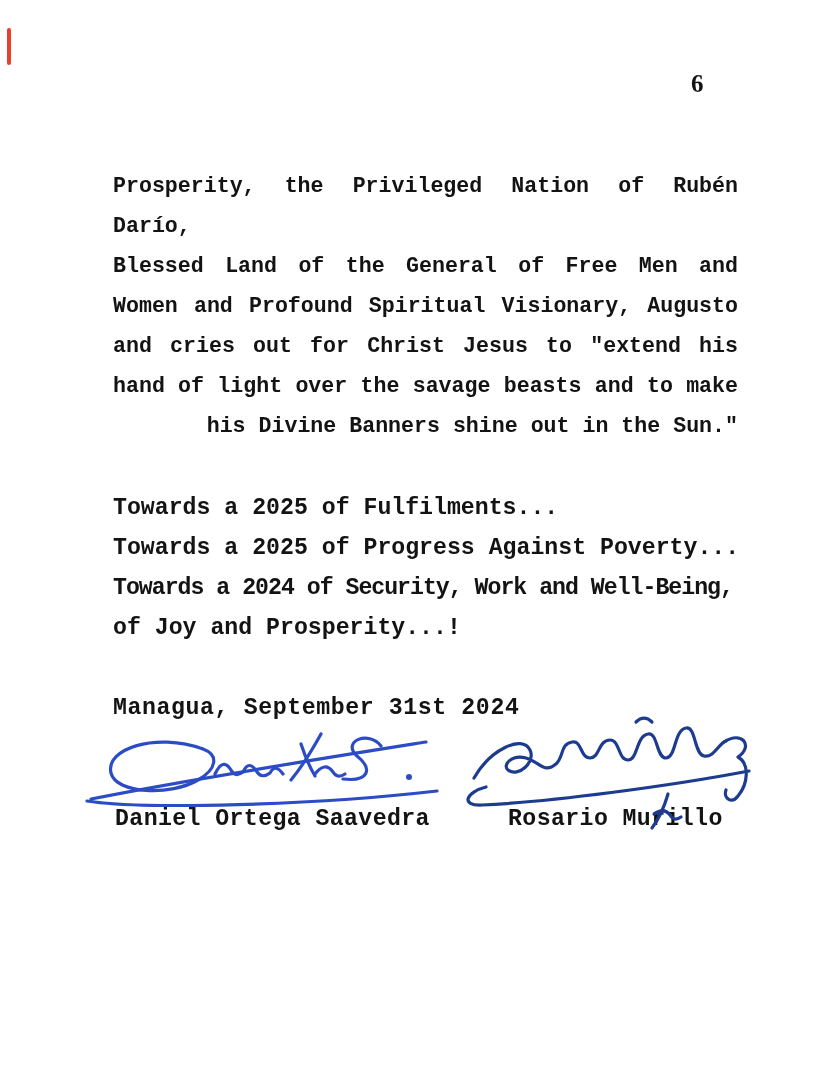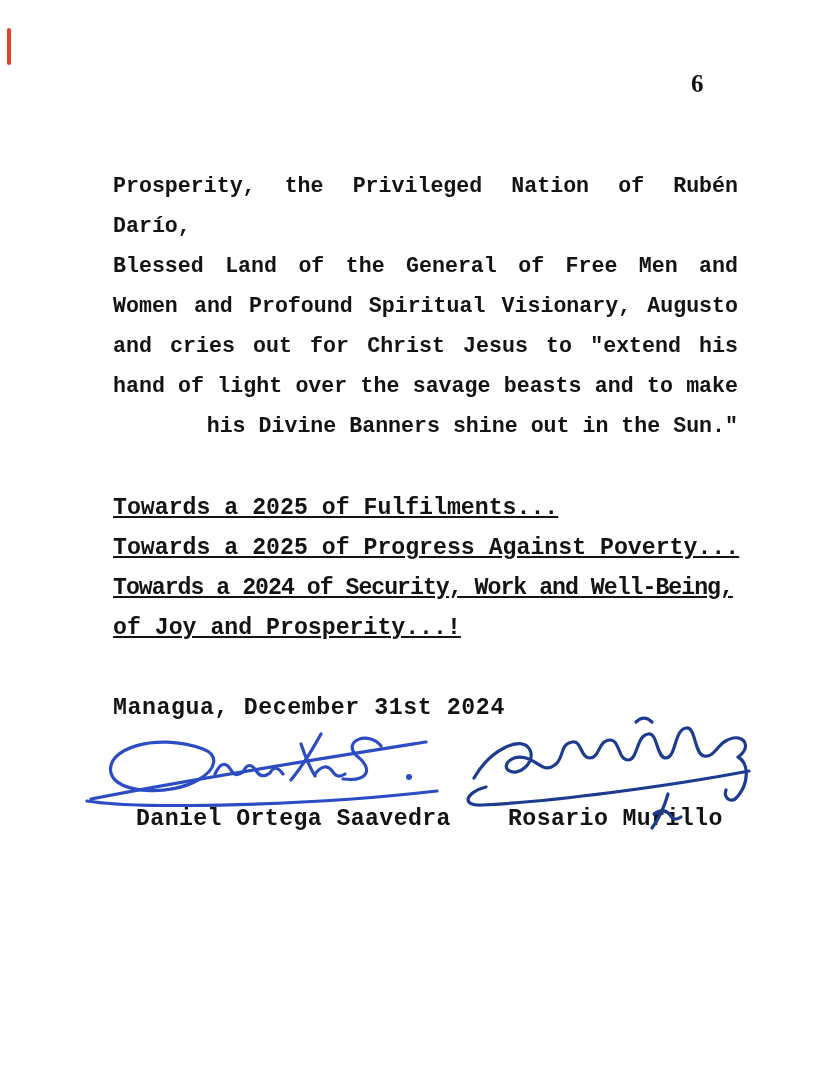--- a/index.html
+++ b/index.html
@@ -8,26 +8,26 @@
   
   #red-marker{position:absolute;left:7px;top:28px;width:4px;height:37px;background:#e8402a;border-radius:2px;}
   
   #page-number{position:absolute;left:691px;top:70px;font-family:"Liberation Serif","DejaVu Serif",serif;
                font-weight:bold;font-size:25px;color:#131313;}
   
   .blk{position:absolute;left:113px;width:625px;font-weight:bold;}
   #para1{top:166px;font-size:21.6px;line-height:40px;}
   #para1 .jl{text-align:justify;text-align-last:justify;}
   #para1 .ll{text-align:right;}
-  #para2{top:488px;font-size:23.2px;line-height:40px;width:680px;text-decoration:underline;}
+  #para2{top:488px;font-size:23.2px;line-height:40px;width:680px;}
   #para2 .ln{white-space:nowrap;}
   #para2 .tight{letter-spacing:-1px;}
   #dateline{top:688px;font-size:23.2px;line-height:40px;letter-spacing:0.6px;white-space:nowrap;width:680px;}
   .sig-name{position:absolute;top:799px;font-weight:bold;font-size:23.2px;line-height:40px;white-space:nowrap;letter-spacing:0.4px;}
-  #name-left{left:115px;margin-left:21px;}
+  #name-left{left:115px;}
   #name-right{left:508px;}
   .sig{position:absolute;}
   #sig-left{left:85px;top:722px;width:360px;height:85px;}
   #sig-right{left:460px;top:714px;width:300px;height:120px;}
 </style>
 </head>
 <body>
 
 <div id="page">
 
@@ -44,21 +44,21 @@
     <div class="ll">his Divine Banners shine out in the Sun."</div>
   </div>
 
   <div id="para2" class="blk">
     <div class="ln">Towards a 2025 of Fulfilments...</div>
     <div class="ln">Towards a 2025 of Progress Against Poverty...</div>
     <div class="ln tight">Towards a 2024 of Security, Work and Well-Being,</div>
     <div class="ln">of Joy and Prosperity...!</div>
   </div>
 
-  <div id="dateline" class="blk">Managua, December 31st 2024</div>
+  <div id="dateline" class="blk">Managua, September 31st 2024</div>
 
   <div id="name-left" class="sig-name">Daniel Ortega Saavedra</div>
   <div id="name-right" class="sig-name">Rosario Murillo</div>
 
   <svg id="sig-left" class="sig" viewBox="0 0 360 85">
     <g fill="none" stroke-width="3.2" stroke-linecap="round" stroke-linejoin="round" stroke="#2b4cc4">
       <path d="M 2 79 C 60 88, 230 83, 352 69"></path>
       <path d="M 6 77 C 100 58, 240 36, 341 20"></path>
       <path d="M 118 27 C 70 10, 20 27, 26 51 C 31 72, 86 74, 113 58 C 132 47, 134 33, 118 27"></path>
       <path d="M 130 52 Q 138 35 146 48 Q 150 56 158 50 Q 164 37 172 50 Q 177 57 185 51 Q 190 41 198 52"></path>

